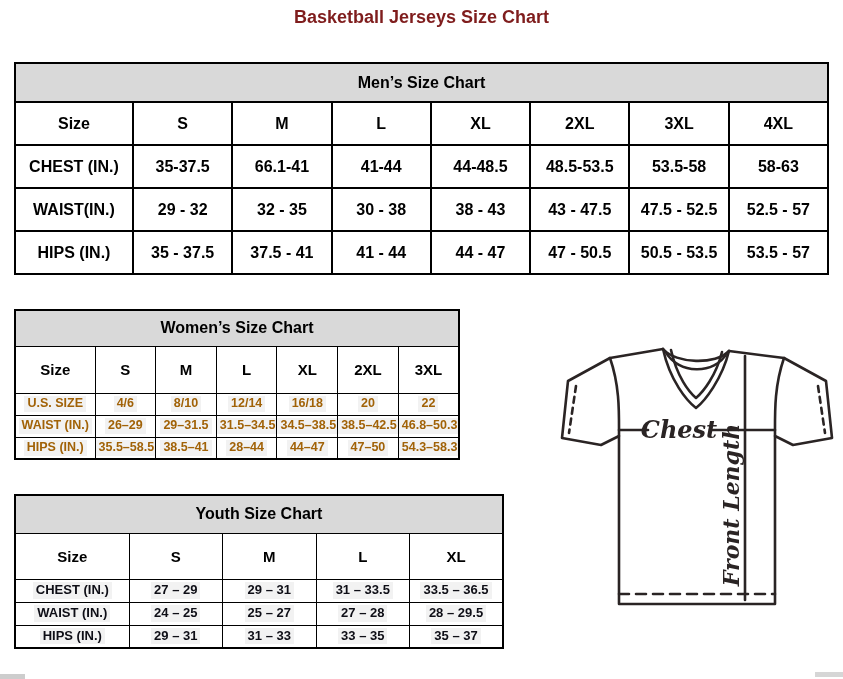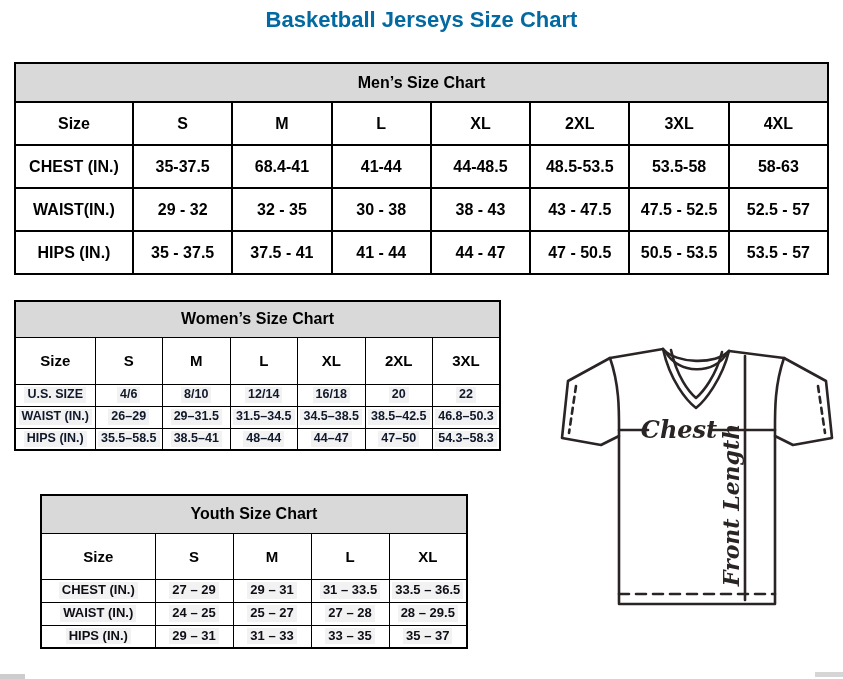--- a/index.html
+++ b/index.html
@@ -6,21 +6,21 @@
   html,body { width:843px; height:679px; }
   body {
     position:relative;
     background:#ffffff;
     font-family:"Liberation Sans", sans-serif;
     overflow:hidden;
     color:#000;
   }
   .page-title {
     position:absolute; top:7px; left:0; width:100%;
-    text-align:center; font-size:22px; font-weight:bold; color:#0369a1;
+    text-align:center; font-size:18px; font-weight:bold; color:#7f1d1d;
   }
   table.size-table {
     position:absolute;
     border-collapse:collapse;
     table-layout:fixed;
     background:#fff;
     border:2px solid #000;
   }
   table.size-table td {
     border:1px solid #000;
@@ -34,27 +34,27 @@
   table.size-table tr.band td { background:#d9d9d9; }
 
   
   #men { left:14px; top:62px; width:815px; }
   #men td { border-width:2px; font-size:16px; }
   #men tr.band td { height:39px; font-size:16px; }
   #men tr.head td { height:43px; font-size:16px; }
   #men tr.body td { height:43px; font-size:16px; }
 
   
-  #women { left:14px; top:300px; width:487px; }
+  #women { left:14px; top:309px; width:446px; }
   #women tr.band td { height:36px; font-size:16px; }
   #women tr.head td { height:47px; font-size:15px; }
-  #women tr.body td { height:22px; font-size:12.5px; color:#0f172a; }
+  #women tr.body td { height:22px; font-size:12.5px; color:#a16207; }
 
   
-  #youth { left:14px; top:494px; width:428px;margin-left:26px; }
+  #youth { left:14px; top:494px; width:490px; }
   #youth tr.band td { height:38px; font-size:16px; }
   #youth tr.head td { height:46px; font-size:15px; }
   #youth tr.body td { height:23px; font-size:13px; color:#0e0e16; }
 
   .hl { background:#f2f2f2; padding:0 3px; display:inline-block; line-height:1.25; }
 
   .jersey-wrap { position:absolute; left:558px; top:345px; width:285px; height:312px; }
   .jersey-wrap svg { display:block; width:285px; height:312px; }
   .diagram-label {
     font-family:"DejaVu Serif", serif;
@@ -92,21 +92,21 @@
         <td>M</td>
         <td>L</td>
         <td>XL</td>
         <td>2XL</td>
         <td>3XL</td>
         <td>4XL</td>
       </tr>
       <tr class="body">
         <td><span>CHEST (IN.)</span></td>
         <td><span>35-37.5</span></td>
-        <td><span>68.4-41</span></td>
+        <td><span>66.1-41</span></td>
         <td><span>41-44</span></td>
         <td><span>44-48.5</span></td>
         <td><span>48.5-53.5</span></td>
         <td><span>53.5-58</span></td>
         <td><span>58-63</span></td>
       </tr>
       <tr class="body">
         <td><span>WAIST(IN.)</span></td>
         <td><span>29 - 32</span></td>
         <td><span>32 - 35</span></td>
@@ -166,21 +166,21 @@
         <td><span class="hl">29–31.5</span></td>
         <td><span class="hl">31.5–34.5</span></td>
         <td><span class="hl">34.5–38.5</span></td>
         <td><span class="hl">38.5–42.5</span></td>
         <td><span class="hl">46.8–50.3</span></td>
       </tr>
       <tr class="body">
         <td><span class="hl">HIPS (IN.)</span></td>
         <td><span class="hl">35.5–58.5</span></td>
         <td><span class="hl">38.5–41</span></td>
-        <td><span class="hl">48–44</span></td>
+        <td><span class="hl">28–44</span></td>
         <td><span class="hl">44–47</span></td>
         <td><span class="hl">47–50</span></td>
         <td><span class="hl">54.3–58.3</span></td>
       </tr>
     </tbody>
   </table>
 <table id="youth" class="size-table">
     <colgroup>
       <col style="width: 114px;">
       <col>

